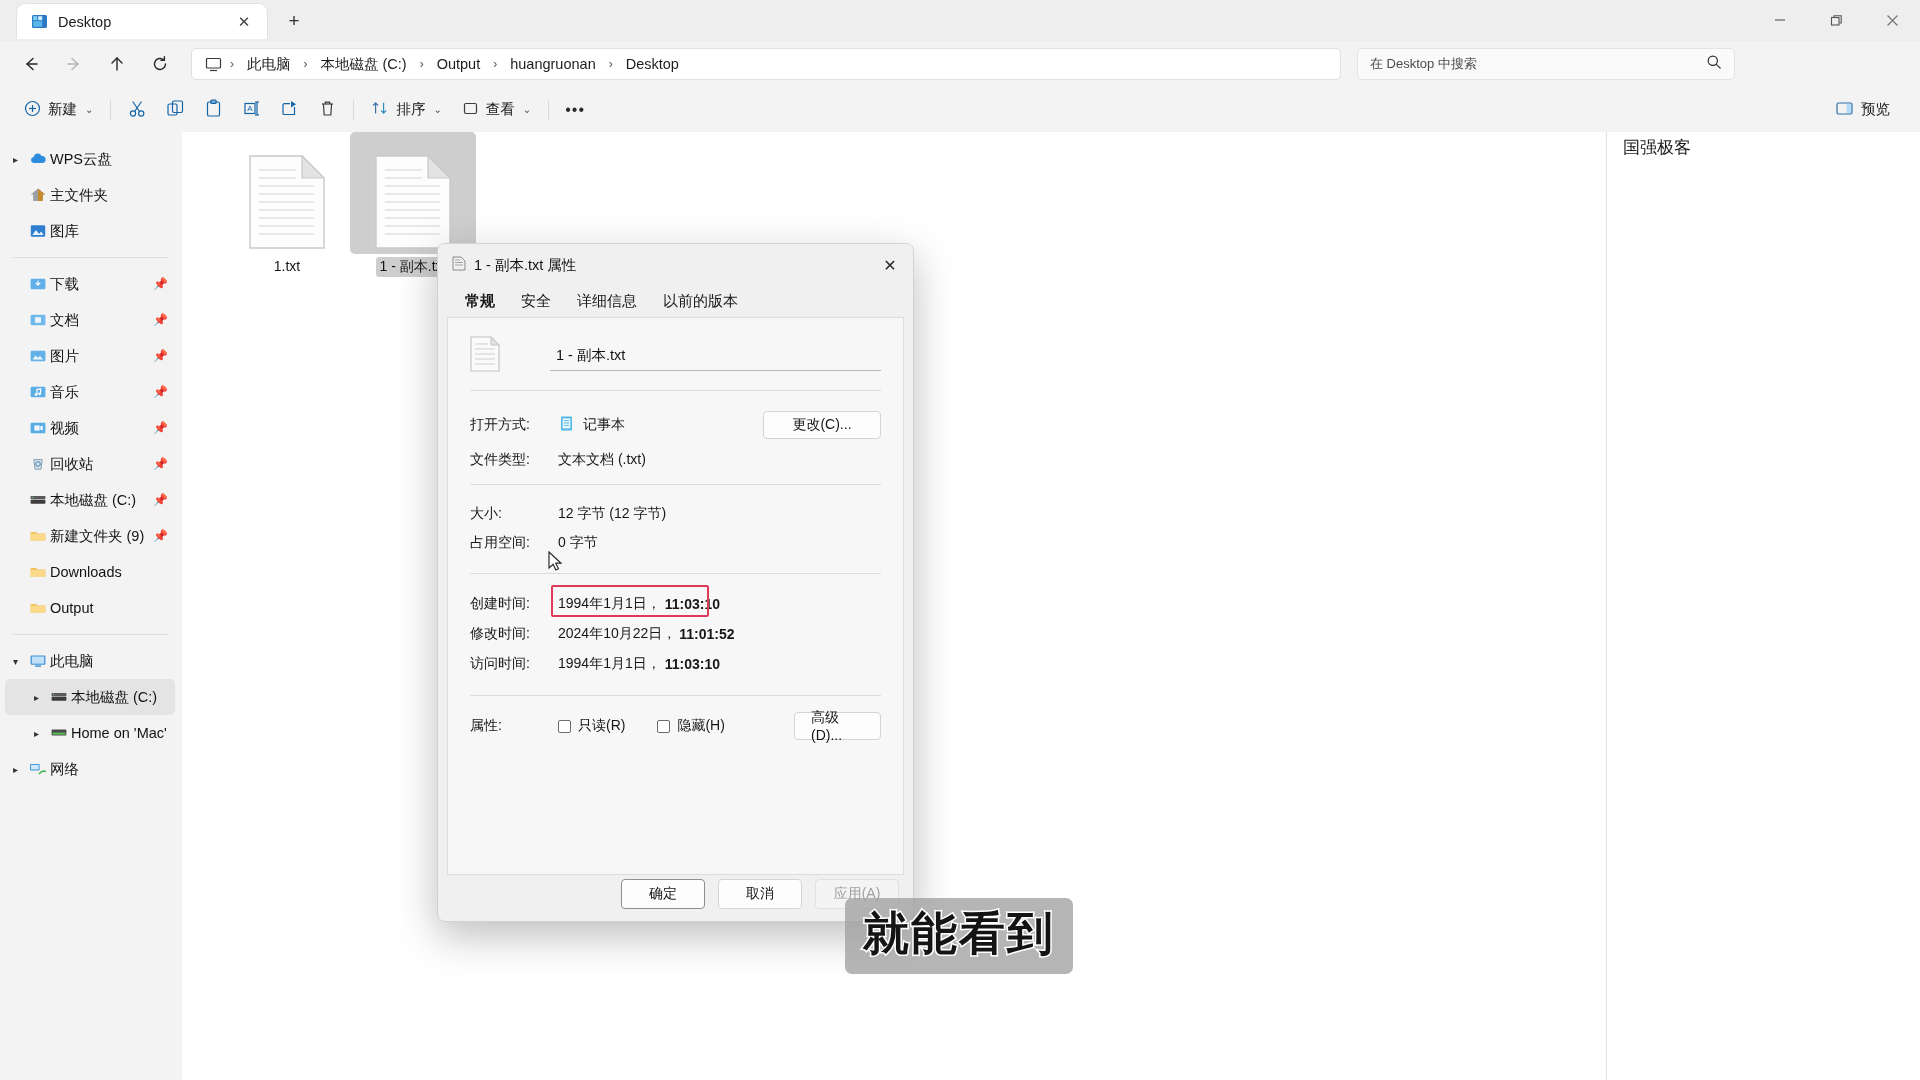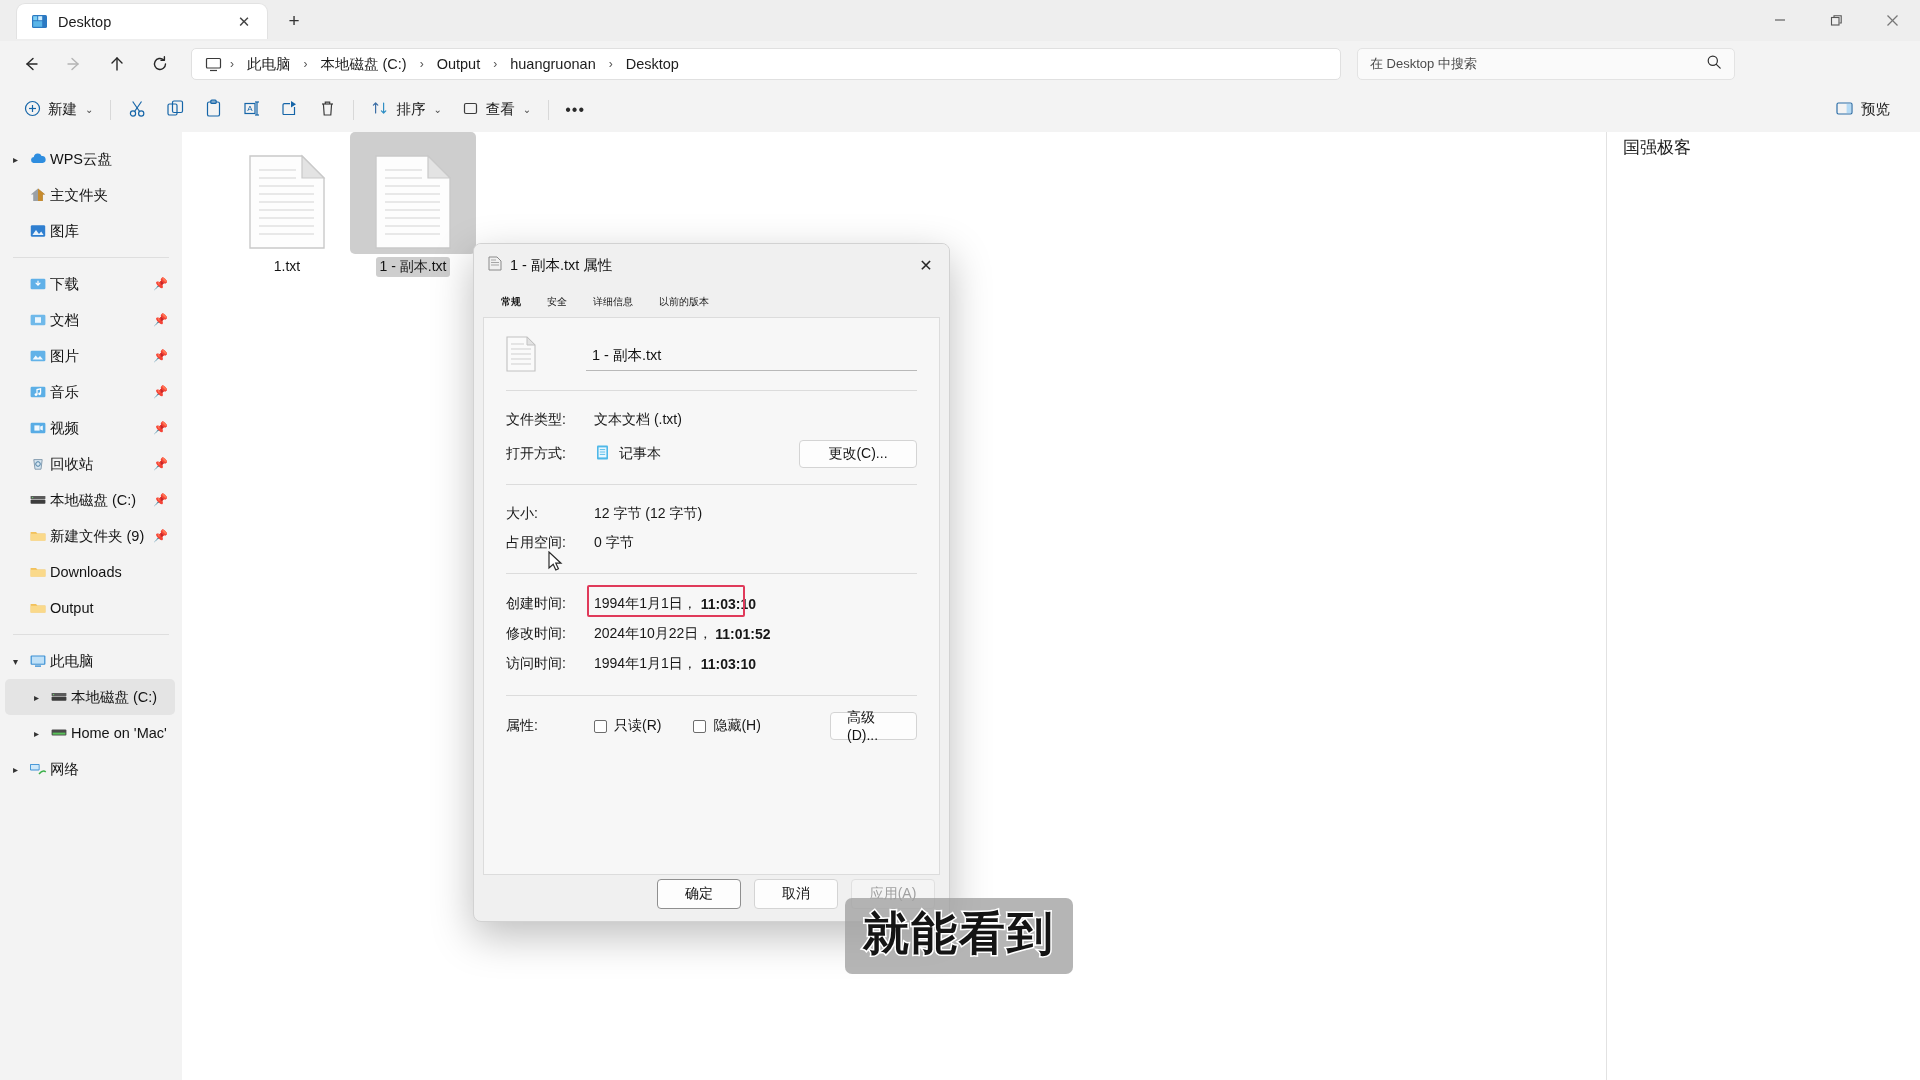--- a/index.html
+++ b/index.html
@@ -110,36 +110,36 @@
   .watermark { position: absolute; left: 16px; top: 4px; font-size: 17px; color: #1c1c1c; }
 
   .fileitem { position: absolute; width: 126px; text-align: center; }
   .fileitem.sel .thumbwrap { background: #cecece; border-radius: 5px; }
   .thumbwrap { padding: 8px 0 4px 0; display: flex; justify-content: center; }
   .filelabel { font-size: 14px; color: #141414; margin-top: 3px; display: inline-block; padding: 1px 4px; border-radius: 3px; }
   .fileitem.sel .filelabel { background: #cecece; }
 
   
   .dialog {
-    position: absolute; left: 473px; top: 243px; width: 477px; height: 679px;
+    position: absolute; left: 437px; top: 243px; width: 477px; height: 679px;
     background: #f0f0f0; border: 1px solid #d2d2d2; border-radius: 8px;
     box-shadow: 0 14px 42px rgba(0,0,0,0.26); overflow: hidden;
   }
   .dlg-title {
     height: 42px; display: flex; align-items: center; padding-left: 14px; gap: 8px;
     background: #f0f0f0;
   }
   .dlg-title .t { font-size: 14.5px; color: #111; }
   .dlg-close {
     position: absolute; right: 0; top: 0; width: 46px; height: 42px;
     display: flex; align-items: center; justify-content: center; color: #2a2a2a;
   }
   .dlg-tabs { display: flex; align-items: flex-end; height: 31px; padding-left: 14px; gap: 0; }
   .dlg-tab {
-    font-size: 10px; color: #1a1a1a; padding: 0 13px; height: 31px;
+    font-size: 15px; color: #1a1a1a; padding: 0 13px; height: 31px;
     display: flex; align-items: center;
   }
   .dlg-tab.active { font-weight: bold; }
   .dlg-body {
     margin: 0 9px 0 9px; height: 558px; background: #f7f7f7;
     border: 1px solid #dcdcdc; border-top: 1px solid #dcdcdc; padding: 18px 22px 0 22px;
     position: relative;
   }
   .namerow { display: flex; align-items: center; gap: 18px; margin-bottom: 14px; }
   .nameinput {
@@ -661,44 +661,44 @@
                 <line x1="5" y1="23" x2="25" y2="23"></line>
                 <line x1="5" y1="28" x2="25" y2="28"></line>
               </g>
             </svg>
         </span>
         <span class="nameinput">1 - 副本.txt</span>
       </div>
 
       <div class="hr"></div>
 
-      <div class="prow">
-        <span class="plabel">文件类型:</span>
-        <span class="pvalue">文本文档 (.txt)</span>
-      </div>
-
       <div class="prow" style="min-height:40px">
         <span class="plabel">打开方式:</span>
         <span class="pvalue">
           <span>
             <svg width="17" height="17" viewBox="0 0 17 17">
                 <rect x="3" y="1.5" width="11" height="14" rx="1" fill="#4fb8e8"></rect>
                 <rect x="4.6" y="3.4" width="7.8" height="10" fill="#eaf8ff"></rect>
                 <g stroke="#4fb8e8" stroke-width="0.9">
                   <line x1="5.8" y1="5.6" x2="11.2" y2="5.6"></line>
                   <line x1="5.8" y1="8" x2="11.2" y2="8"></line>
                   <line x1="5.8" y1="10.4" x2="11.2" y2="10.4"></line>
                 </g>
               </svg>
           </span>
           <span>记事本</span>
         </span>
         <span class="btn" style="position:absolute;right:0;width:118px">更改(C)...</span>
       </div>
 
+      <div class="prow">
+        <span class="plabel">文件类型:</span>
+        <span class="pvalue">文本文档 (.txt)</span>
+      </div>
+
       <div class="hr"></div>
 
       <div class="prow">
         <span class="plabel">大小:</span>
         <span class="pvalue">12 字节 (12 字节)</span>
       </div>
       <div class="prow">
         <span class="plabel">占用空间:</span>
         <span class="pvalue">0 字节</span>
       </div>

